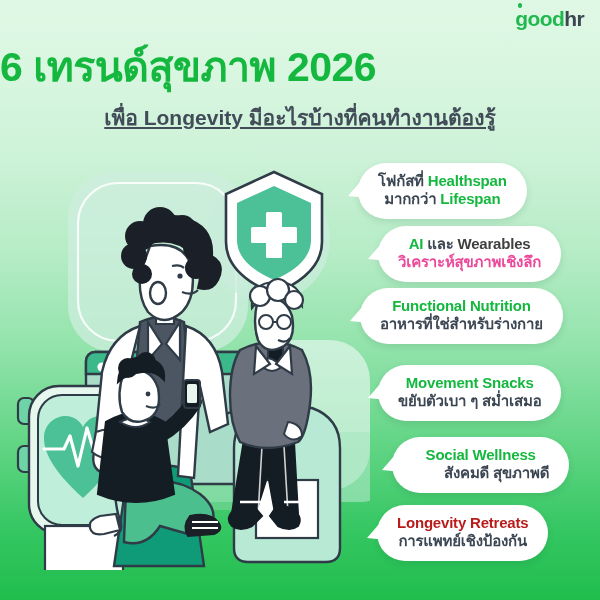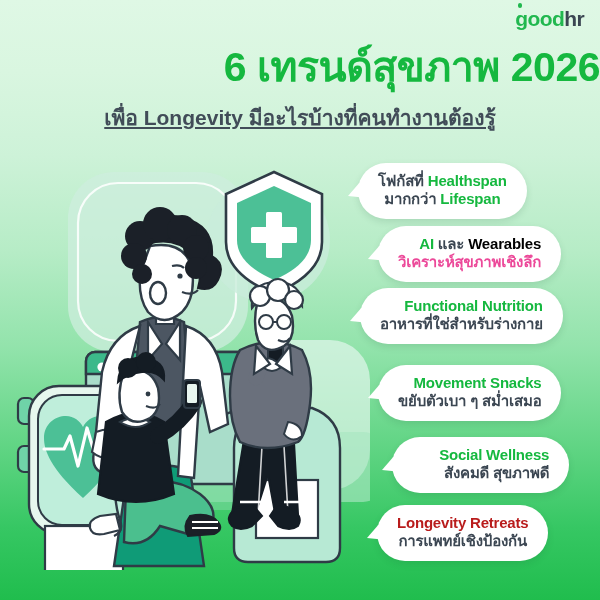--- a/index.html
+++ b/index.html
@@ -34,21 +34,21 @@
   #logo .hr { color:#3b4652; }
   #logo .gdot {
     position:absolute; left:2.5px; top:-5px;
     width:4.5px; height:4.5px; border-radius:50%;
     background:#21b84f;
   }
 
   
   #title {
     position:absolute; top:46px; left:0; width:600px;
-    text-align:right;
+    text-align:left;
     font-size:41px; font-weight:bold; letter-spacing:-0.5px;
     color:#15b83f;
     line-height:1.05;
     white-space:nowrap;
   }
   #subtitle {
     position:absolute; top:105px; left:0; width:600px;
     text-align:center;
     font-size:21px; font-weight:bold;
     color:#414c58;
@@ -68,21 +68,20 @@
     border-radius:32px;
     padding:9px 20px 10px 20px;
     text-align:center;
     box-shadow:0 3px 7px rgba(20,80,45,0.13);
     line-height:1.22;
     white-space:nowrap;
   }
   .bubble .l1 {
     font-size:15px; font-weight:bold; color:#15b83f;
     letter-spacing:-0.2px;
-    text-align:right;
   }
   .bubble .l2 {
     font-size:15px; font-weight:bold; color:#3b4652;
     letter-spacing:-0.2px;
   }
   .bubble::after {
     content:"";
     position:absolute;
     left:-10px; top:10px;
     width:30px; height:26px;
@@ -263,21 +262,21 @@
 
   <div class="bubble" id="b1">
     <div class="txt">
       <div class="l1"><span style="color: rgb(59, 70, 82);">โฟกัสที่ </span><span style="color: rgb(21, 184, 63);">Healthspan</span></div>
       <div class="l2"><span style="color: rgb(59, 70, 82);">มากกว่า </span><span style="color: rgb(21, 184, 63);">Lifespan</span></div>
     </div>
   </div>
 
   <div class="bubble" id="b2">
     <div class="txt">
-      <div class="l1"><span style="color: rgb(21, 184, 63);">AI </span><span style="color: rgb(59, 70, 82);">และ </span><span style="color: #000000;">Wearables</span></div>
+      <div class="l1"><span style="color: rgb(21, 184, 63);">AI </span><span style="color: rgb(59, 70, 82);">และ </span><span style="color: #404040;">Wearables</span></div>
       <div class="l2"><span style="color: #ec4899;">วิเคราะห์สุขภาพเชิงลึก</span></div>
     </div>
   </div>
 
   <div class="bubble" id="b3">
     <div class="txt">
       <div class="l1"><span style="color: rgb(21, 184, 63);">Functional Nutrition</span></div>
       <div class="l2"><span style="color: rgb(59, 70, 82); font-family: Liberation Serif, serif;">อาหารที่ใช่สำหรับร่างกาย</span></div>
     </div>
   </div>

